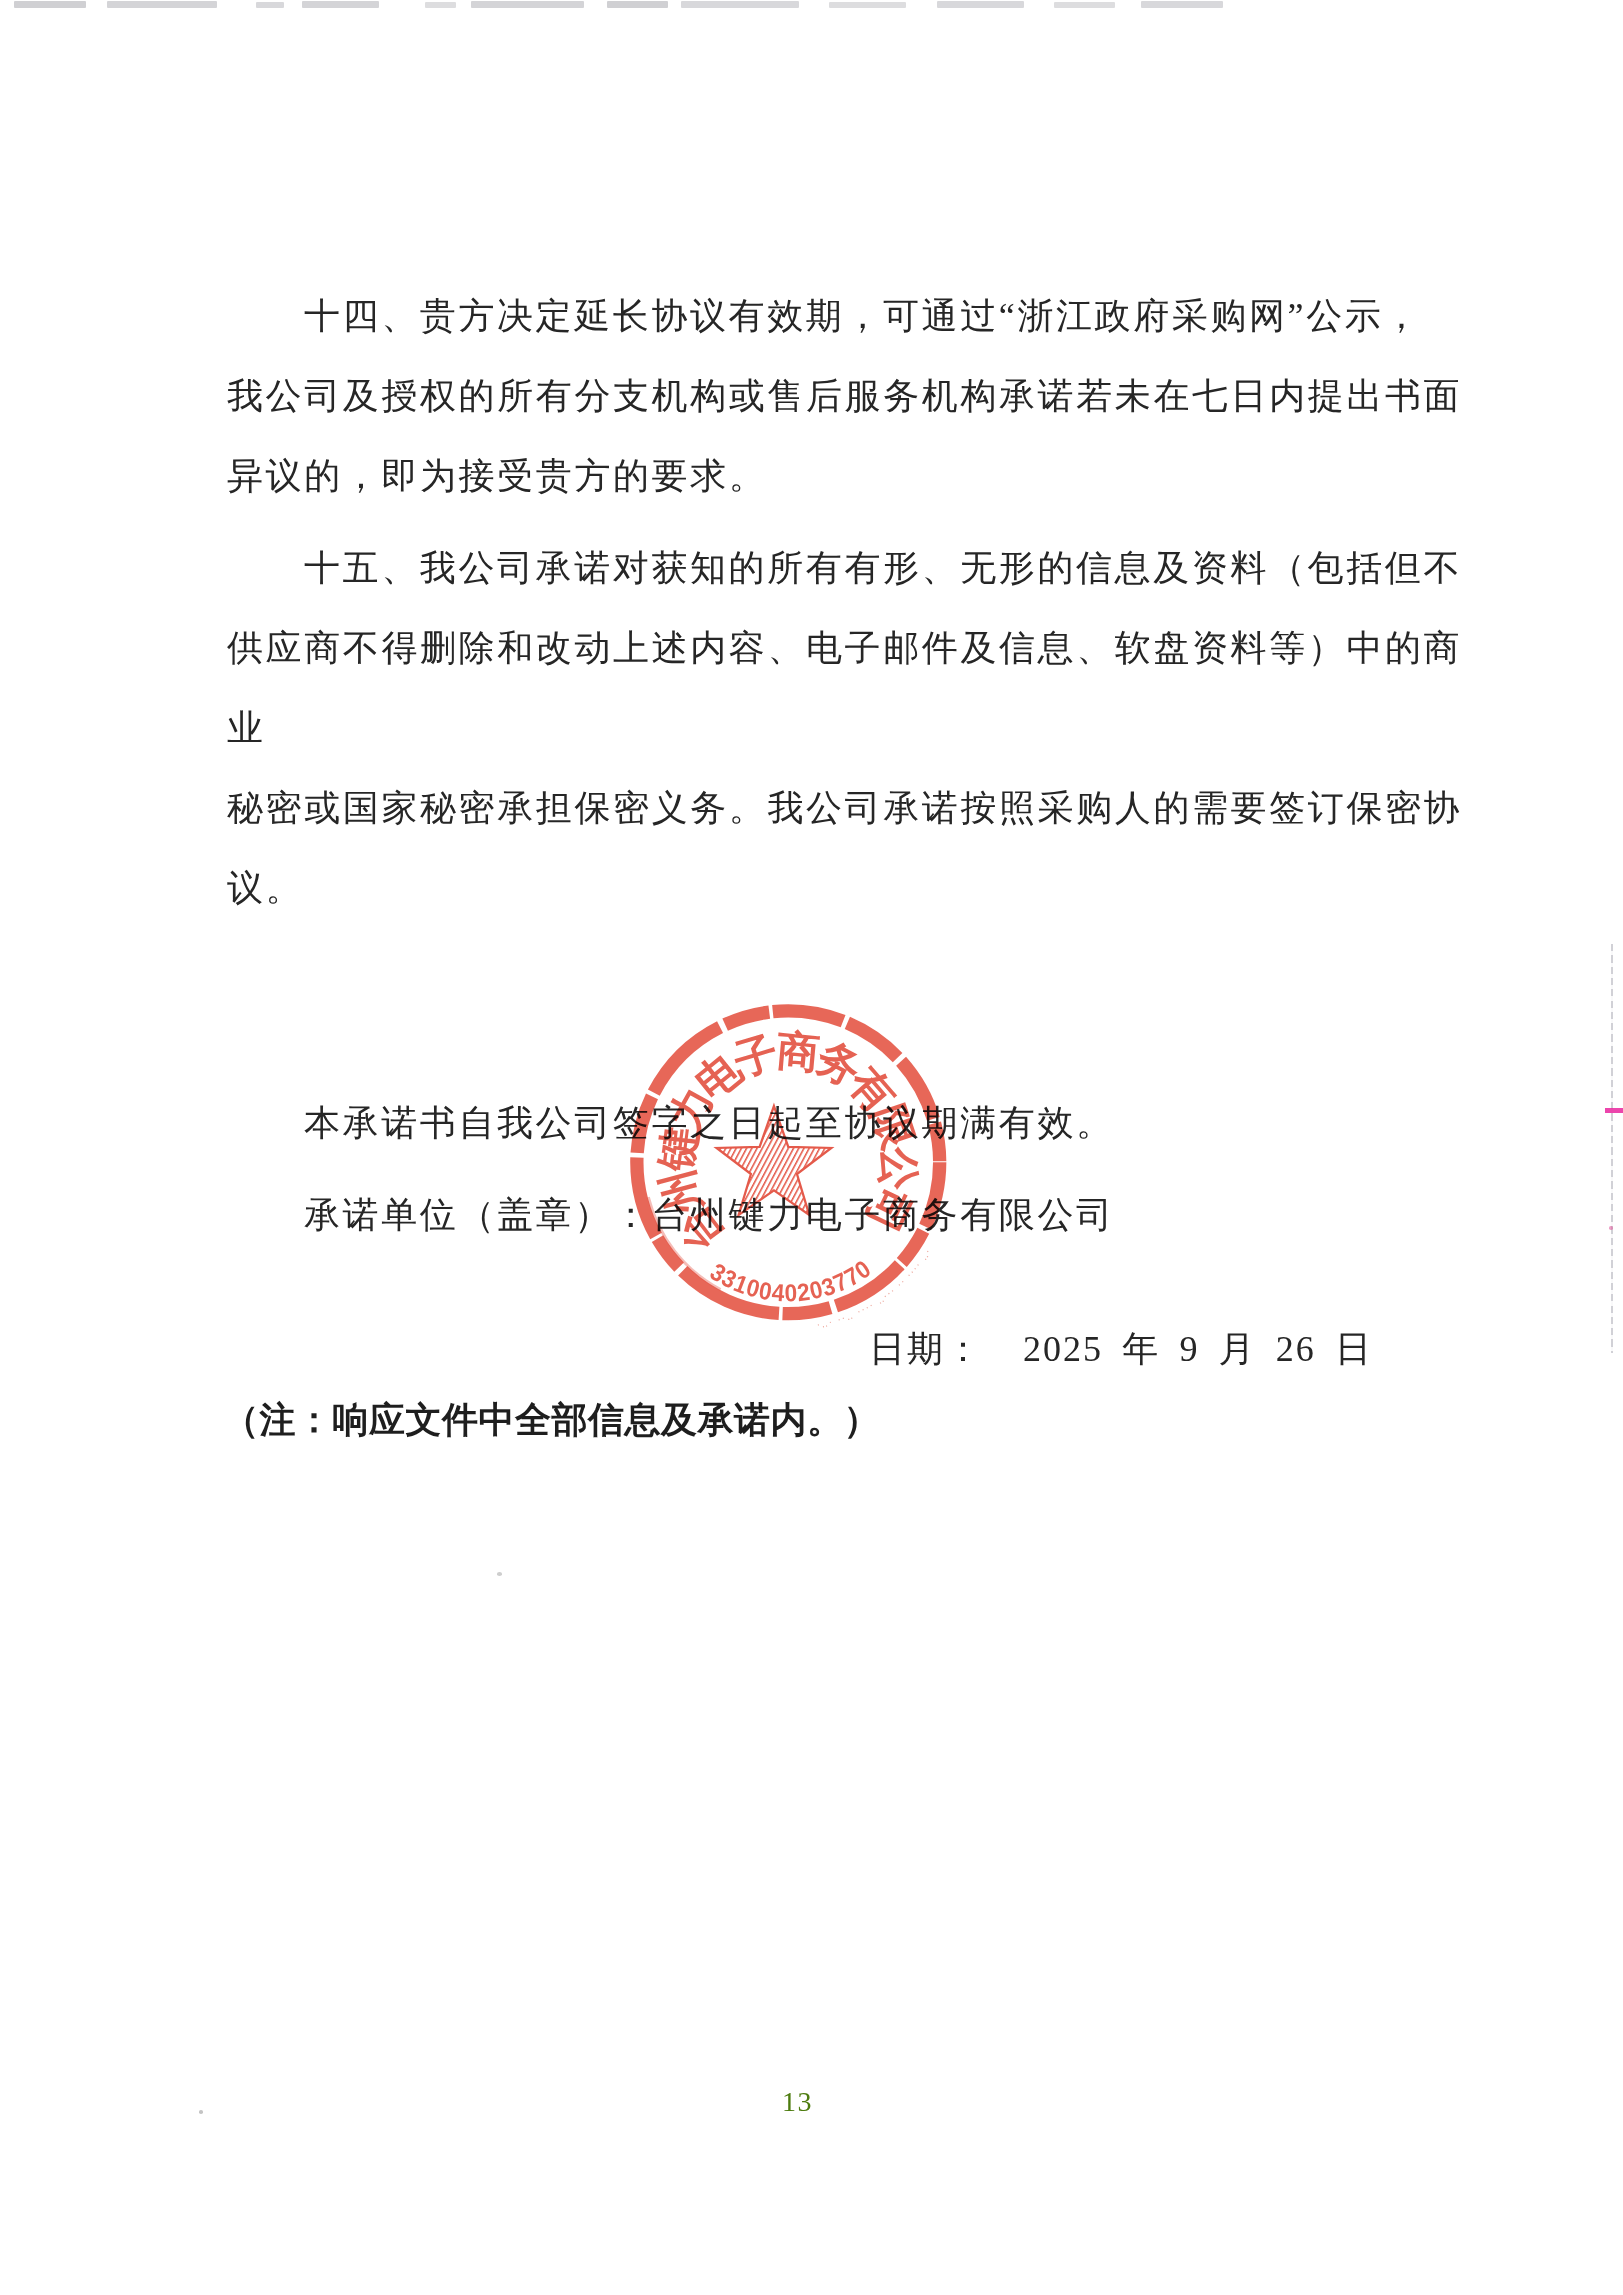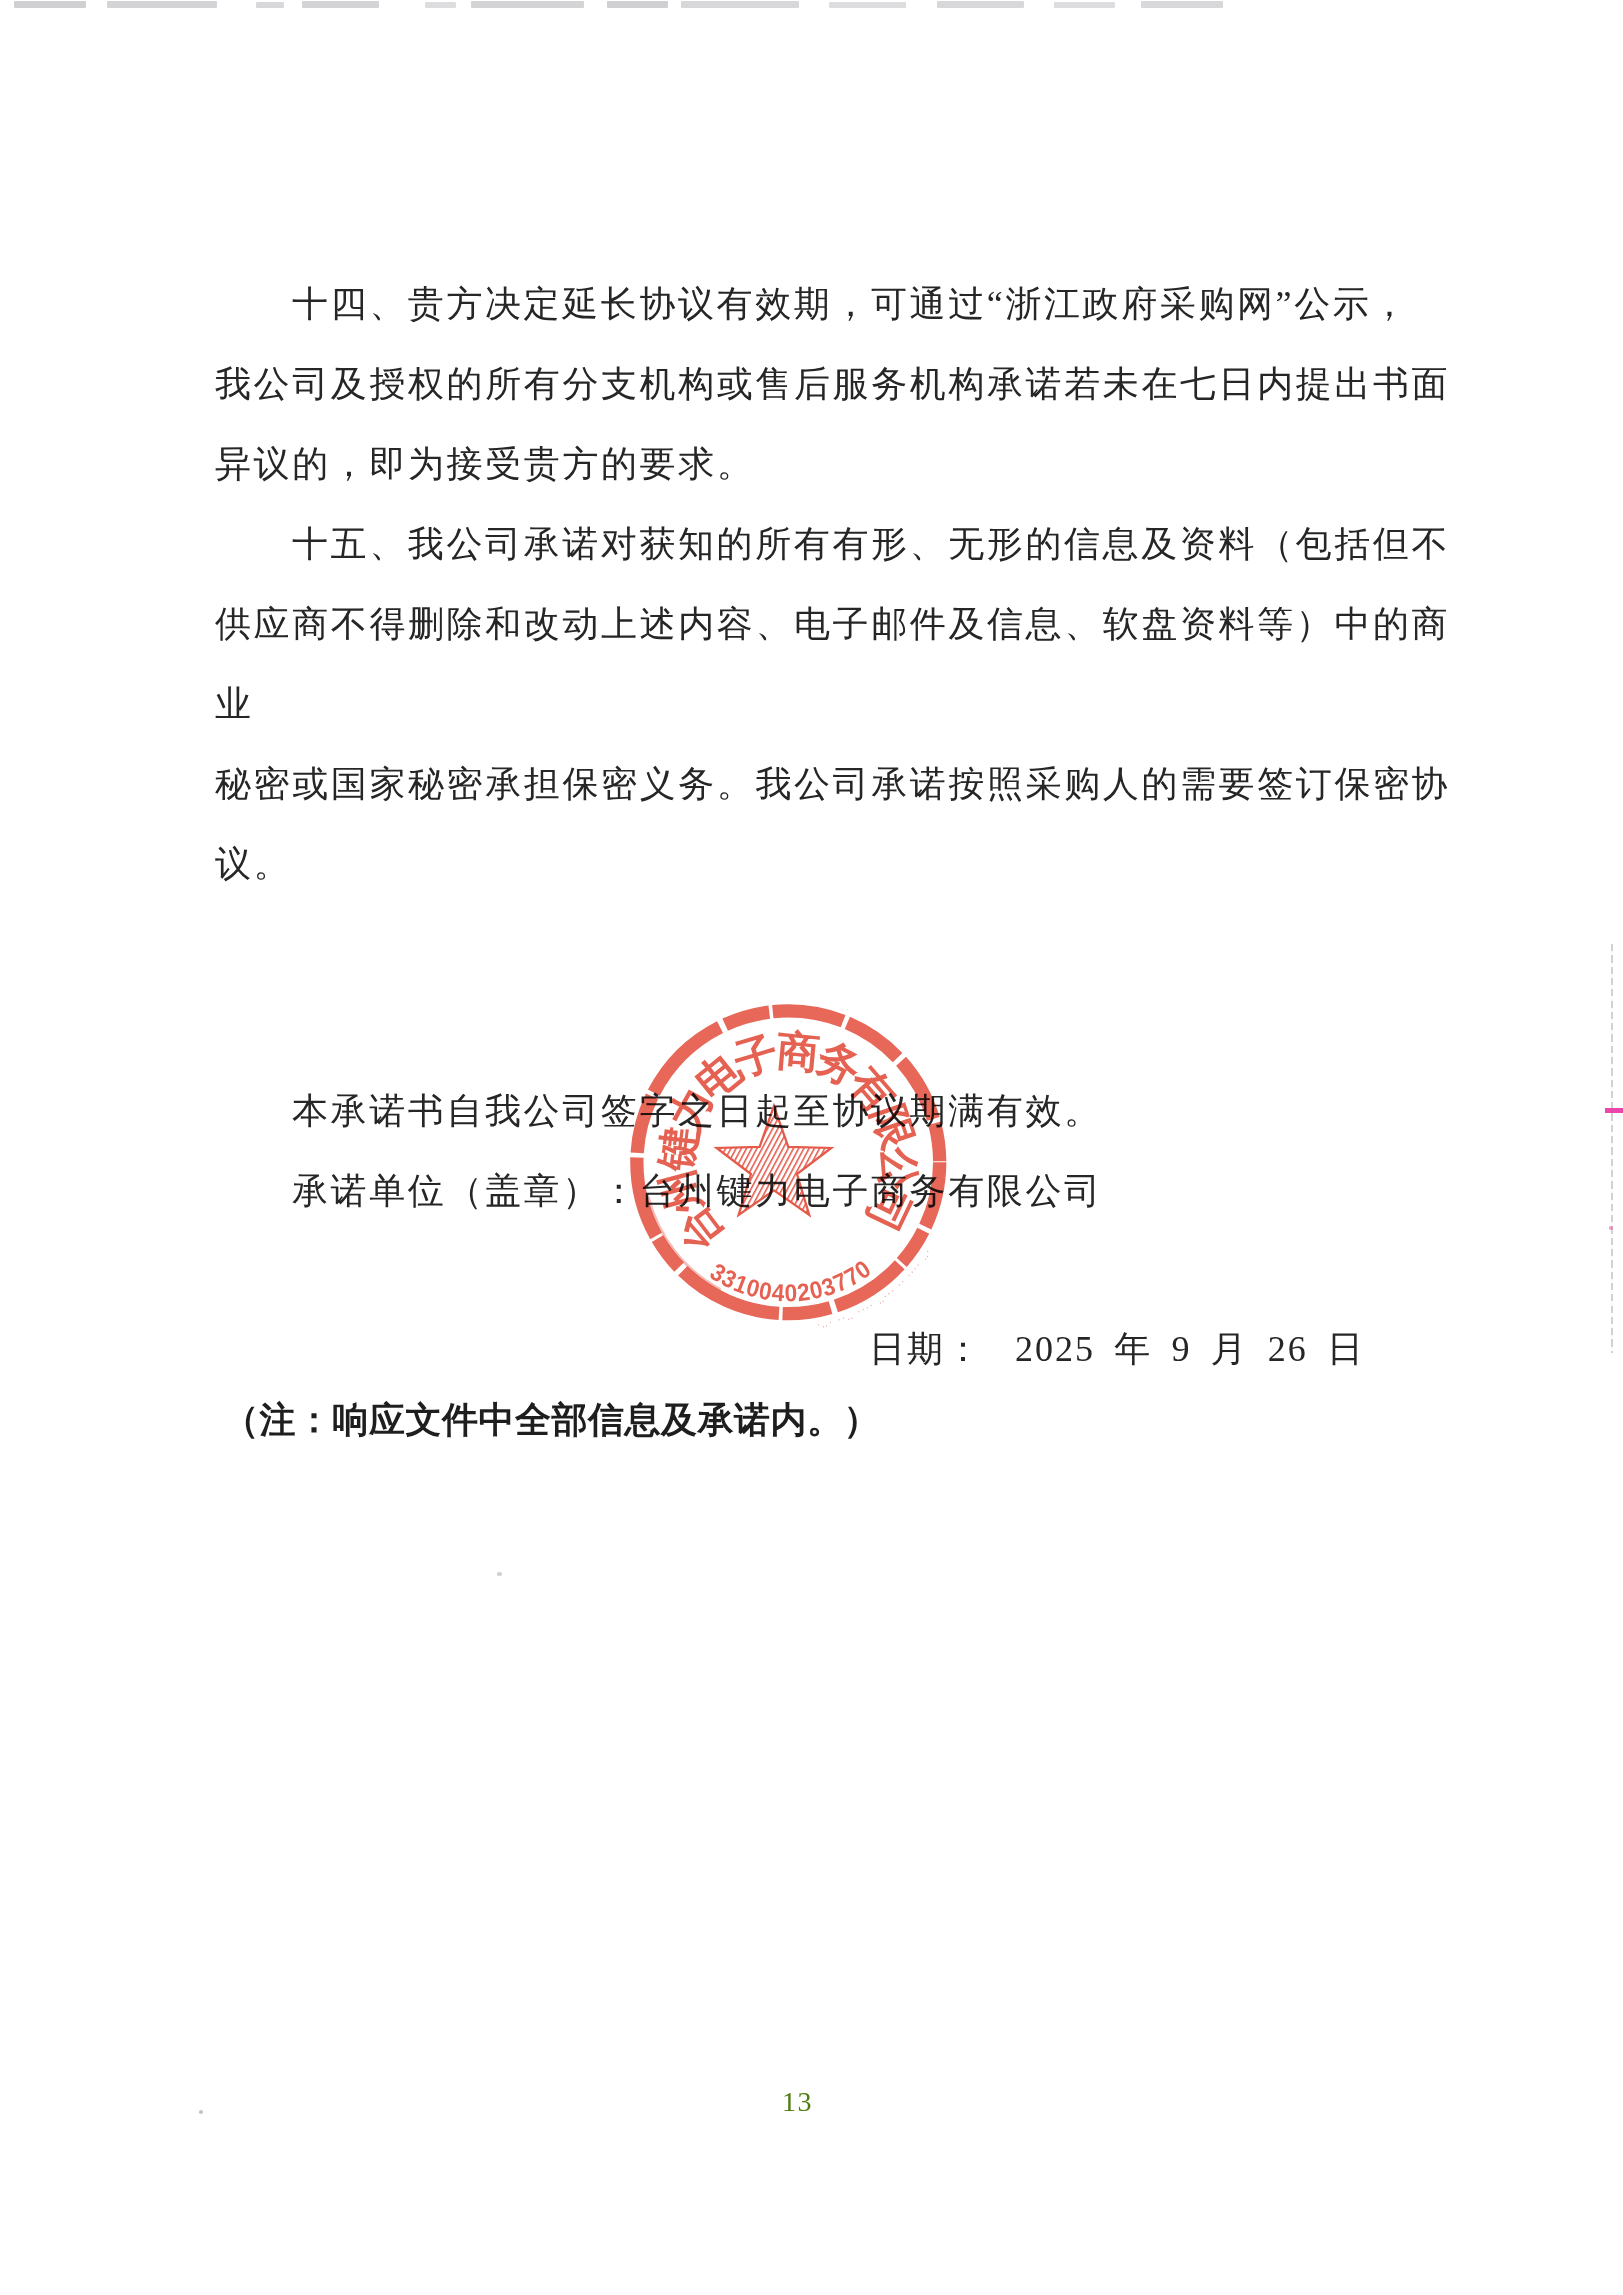--- a/index.html
+++ b/index.html
@@ -9,30 +9,30 @@
     width:1624px;height:2295px;
     background:#ffffff;
     overflow:hidden;
     font-family:"Liberation Serif","DejaVu Serif",serif;
     color:#262626;
   }
   
   .flow{position:absolute;left:215px;width:1269px;}
   .para{
     font-size:36px;line-height:80px;letter-spacing:2.6px;
-    text-indent:77px;white-space:pre-line;margin:0;
+    text-indent:77px;white-space:pre-line;margin:12px;
     color:#262626;
   }
   #flow-main{top:264px;}
   #flow-sign{top:1071px;}
   #date-line{
     position:absolute;left:869px;top:1319px;
     font-size:36px;line-height:61px;letter-spacing:2px;white-space:nowrap;
   }
-  #date-line .date-value{margin-left:32px;word-spacing:8.2px;}
+  #date-line .date-value{margin-left:40px;word-spacing:8.2px;}
   #note-line{
     position:absolute;left:223px;top:1392px;
     font-size:36px;line-height:56px;font-weight:700;letter-spacing:0.5px;
     color:#1e1e1e;white-space:nowrap;
   }
   #page-number{
     position:absolute;left:782px;top:2086px;
     font-size:28px;letter-spacing:1.5px;color:#4d7c0f;
   }
   

